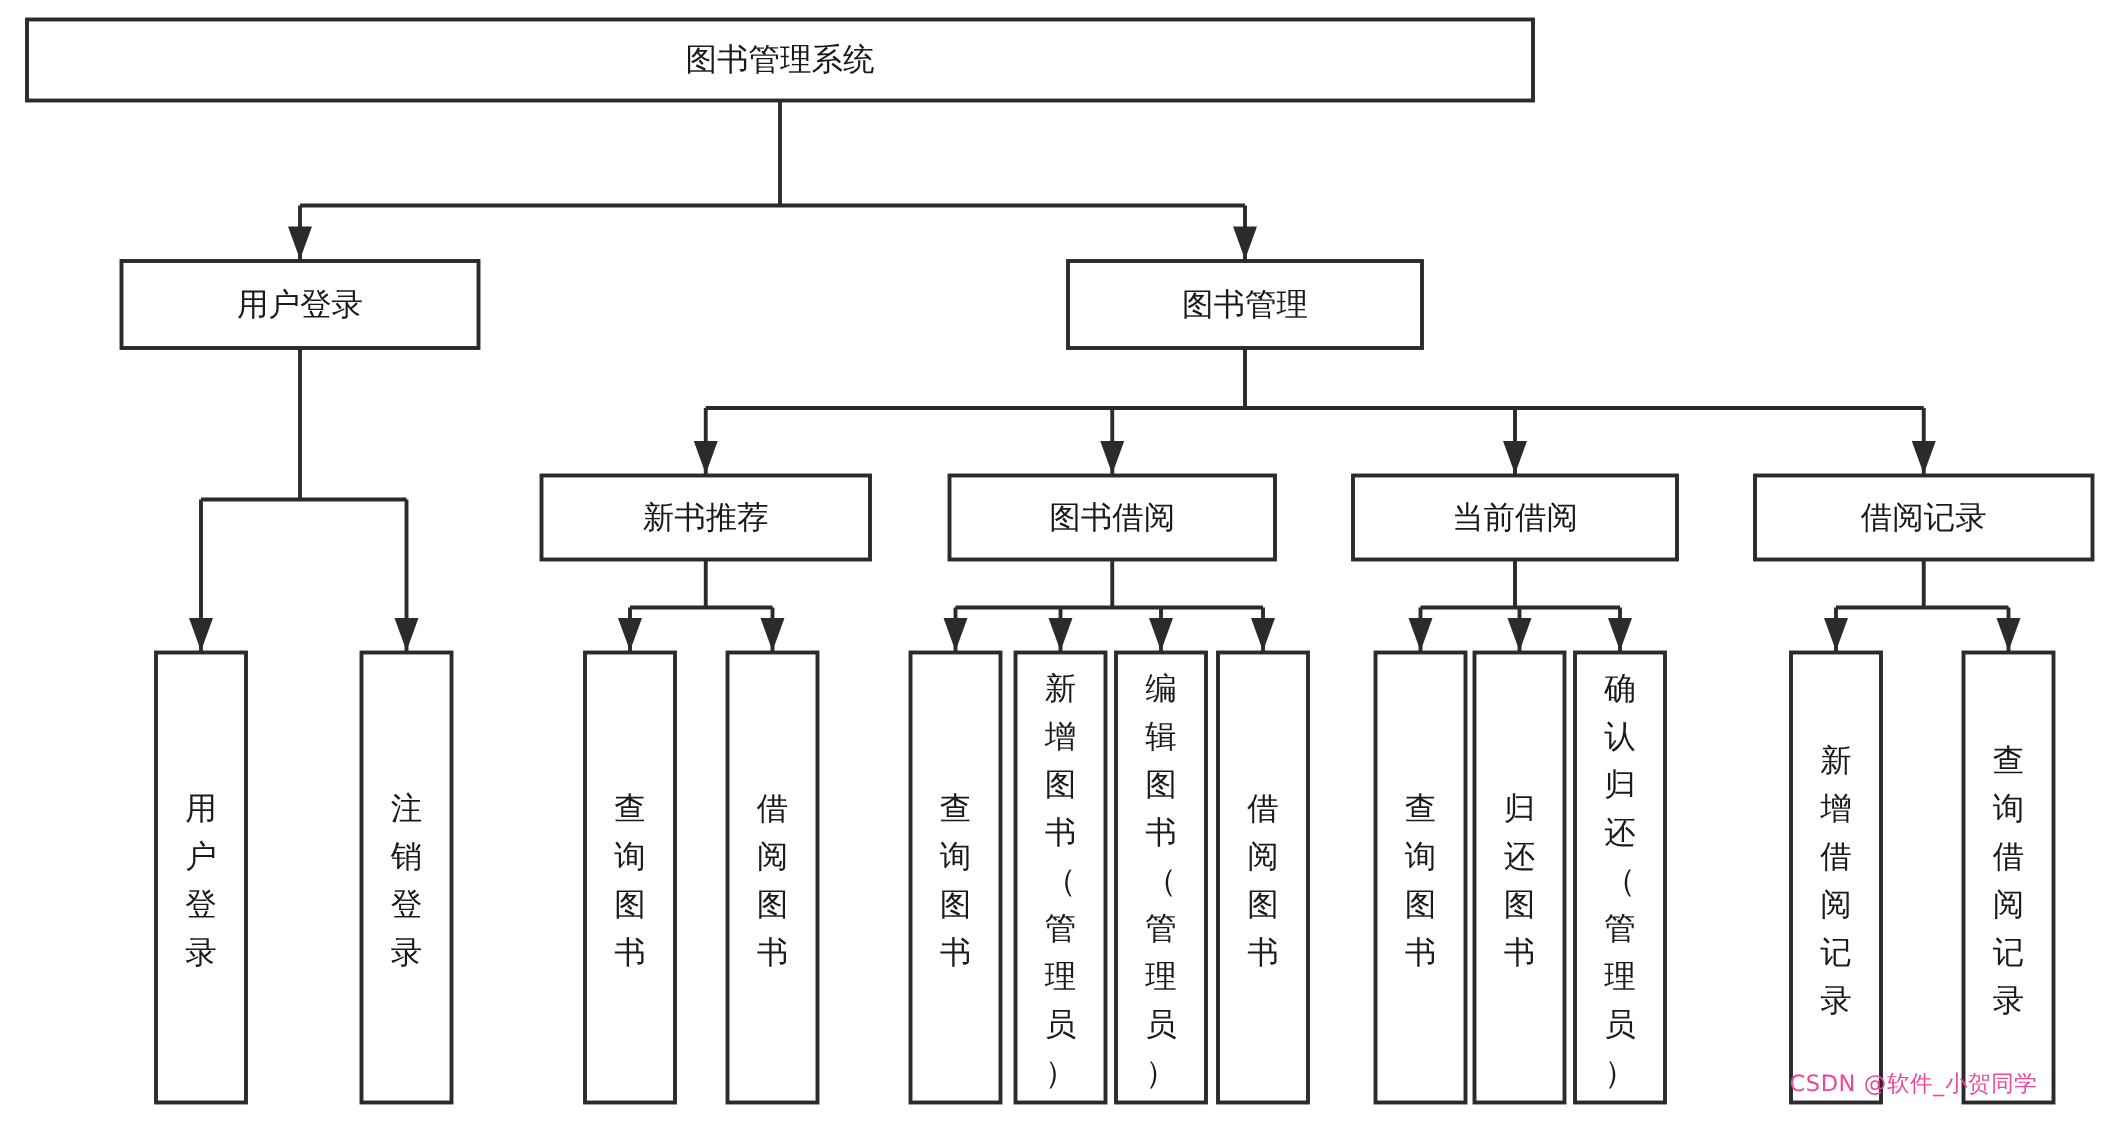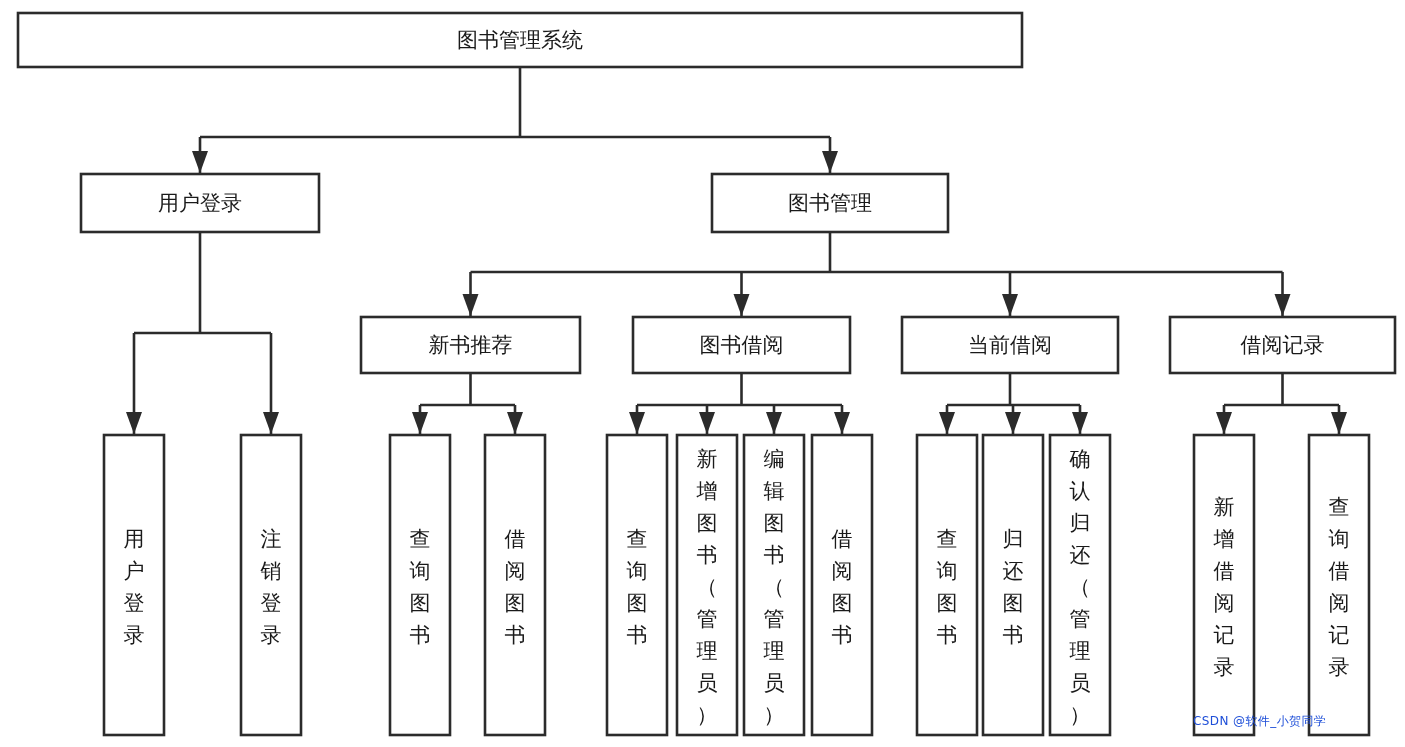--- a/index.html
+++ b/index.html
@@ -50,22 +50,22 @@
   }
   .node-label-v {
     font-family: "DejaVu Sans", "Liberation Sans", sans-serif;
     font-size: 21px;
     fill: #1a1a1a;
     text-anchor: middle;
   }
   .watermark {
     position: absolute;
     font-family: "DejaVu Sans", "Liberation Sans", sans-serif;
-    font-size: 12px;
-    color: #1d4ed8;
+    font-size: 15px;
+    color: #ec4899;
     white-space: nowrap;
     left: 1193px;
     top: 713px;
     letter-spacing: 0.4px;
   }
 </style>
 </head>
 <body>
 
 <div id="diagram-root">

